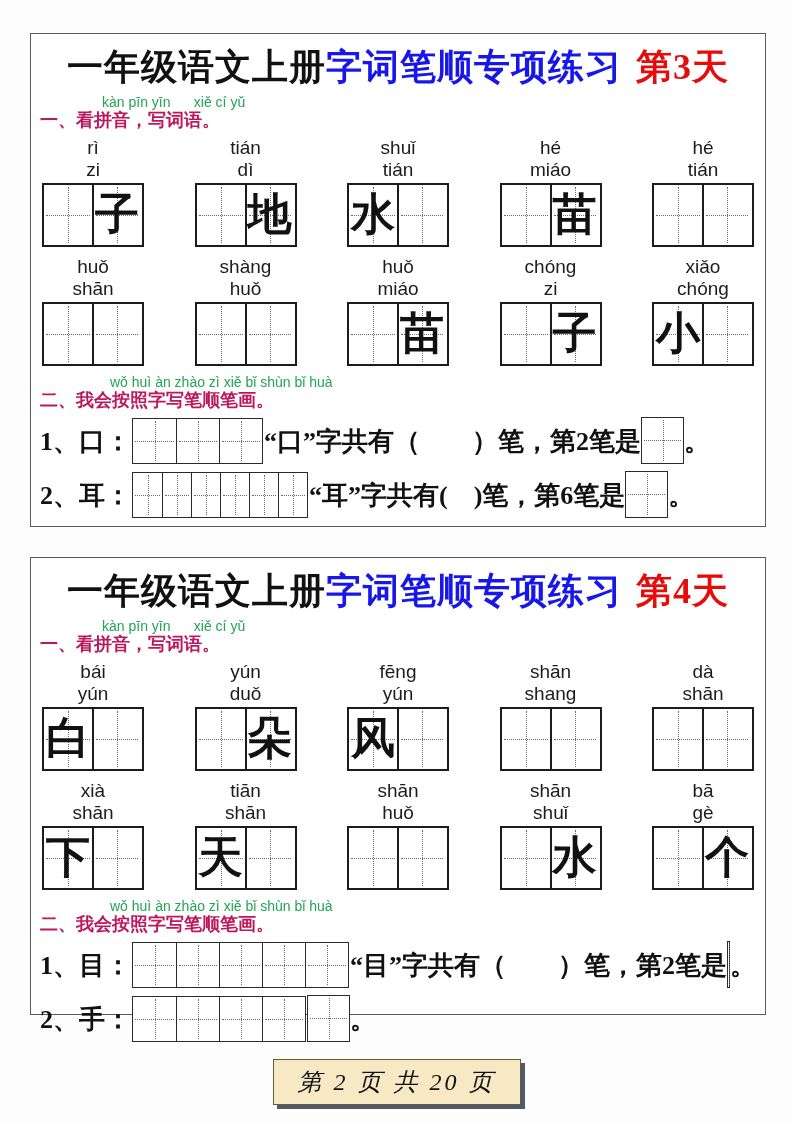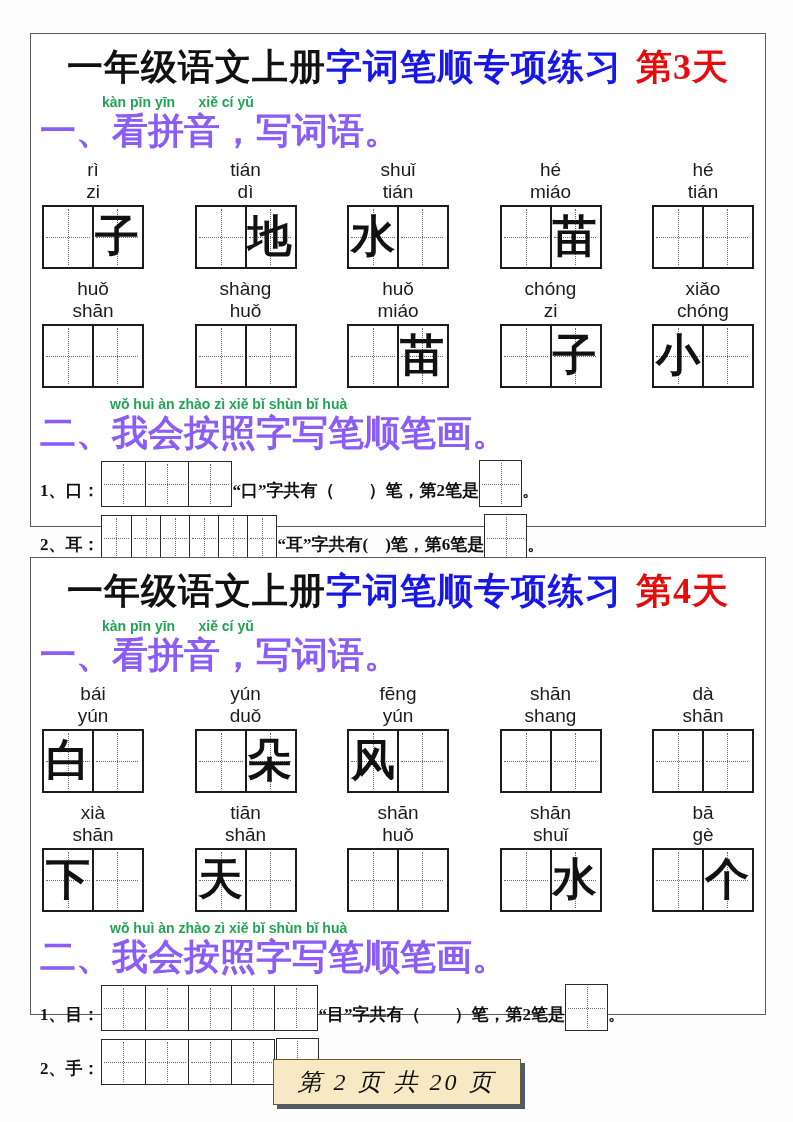--- a/index.html
+++ b/index.html
@@ -16,44 +16,44 @@
   #sheet2 { top:557px; height:458px; }
 
   .title {
     text-align:center; font-size:36px; font-weight:bold;
     margin:9px 0 2px 0; white-space:nowrap; letter-spacing:1px;
   }
   .t-blue { color:#1717e8; }
   .t-red  { color:#e60c0c; margin-left:14px; }
 
   .sec-pinyin {
-    color:#23a455; font-weight:bold; font-size:14px; line-height:1.1;
+    color:#23a455; font-weight:normal; font-size:14px; line-height:1.1;
     font-family:"Liberation Sans", sans-serif; white-space:pre; margin:3px 0 0 62px;
   }
   .sec-head {
-    color:#8b5cf6; font-weight:bold; font-size:36px; line-height:1.2;
+    color:#be185d; font-weight:bold; font-size:18px; line-height:1.2;
     margin:0 0 5px 0; white-space:nowrap;
   }
 
   .word-row { display:flex; justify-content:space-between; margin:0 2px 9px 2px; }
   .word { width:102px; }
   .py { display:flex; font-family:"Liberation Sans", sans-serif; font-size:19px; color:#1c1c1c; margin-bottom:2px;flex-direction:column; }
   .py span { flex:1; text-align:center; white-space:nowrap; }
 
   .grid { display:flex; border:2px solid #1c1c1c; background:#fff; }
   .cell { position:relative; width:48px; height:60px; background:#fff; }
   .grid .cell + .cell { border-left:2px solid #1c1c1c; }
   .cell::before { content:""; position:absolute; left:50%; top:2px; bottom:2px; border-left:1px dotted #6a6a6a; }
   .cell::after  { content:""; position:absolute; top:50%; left:2px; right:2px; border-top:1px dotted #6a6a6a; }
   .glyph {
     position:absolute; inset:0; z-index:1; display:flex; align-items:center; justify-content:center;
     font-size:44px; font-weight:bold; line-height:1;
   }
 
-  .q-row { display:flex; align-items:flex-end; margin:5px 0 7px 0; font-size:17px; font-weight:bold; }
+  .q-row { display:flex; align-items:flex-end; margin:5px 0 7px 0; font-size:26px; font-weight:bold; }
   .q-label { white-space:pre; padding-bottom:5px; }
   .qgrid { display:flex; border:1.5px solid #2a2a2a; margin:0 1px; }
   .qgrid .cell { width:43px; height:44px; }
   .qgrid .cell + .cell { border-left:1.5px solid #2a2a2a; }
   .qgrid.narrow .cell { width:29px; }
   .q-text { white-space:pre; padding-bottom:5px;text-align:center; }
   .abox { width:43px; height:47px; border:1.5px solid #2a2a2a; display:inline-block; }
   .q-tail { padding-bottom:5px; }
 
   .footer {

